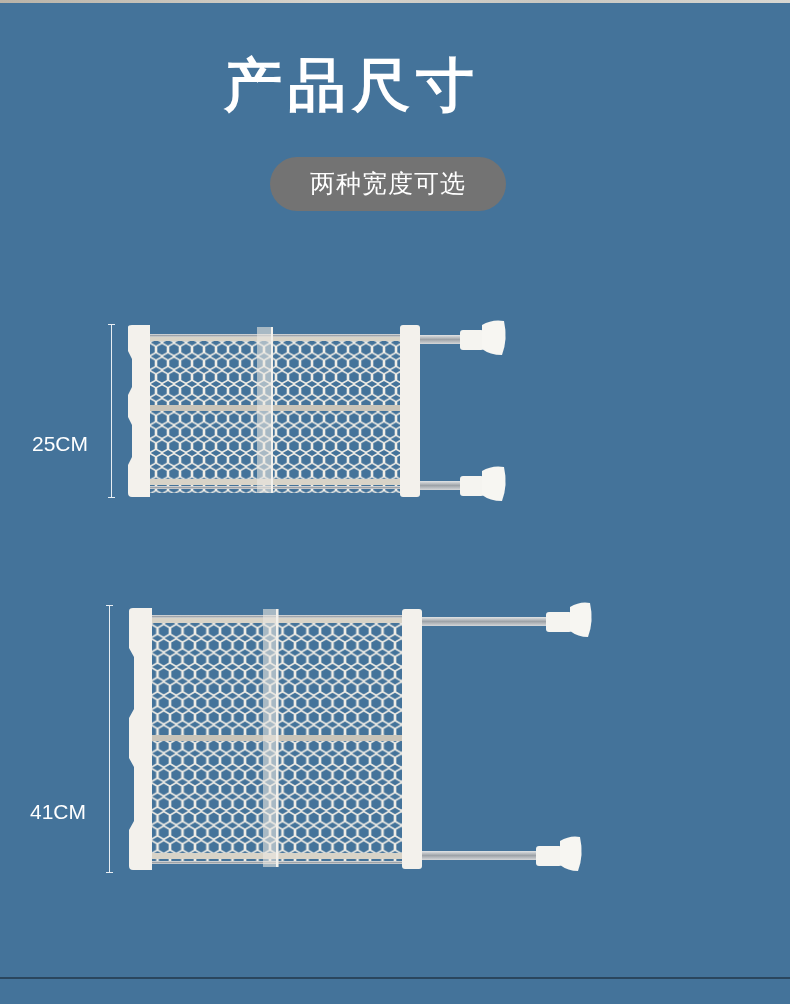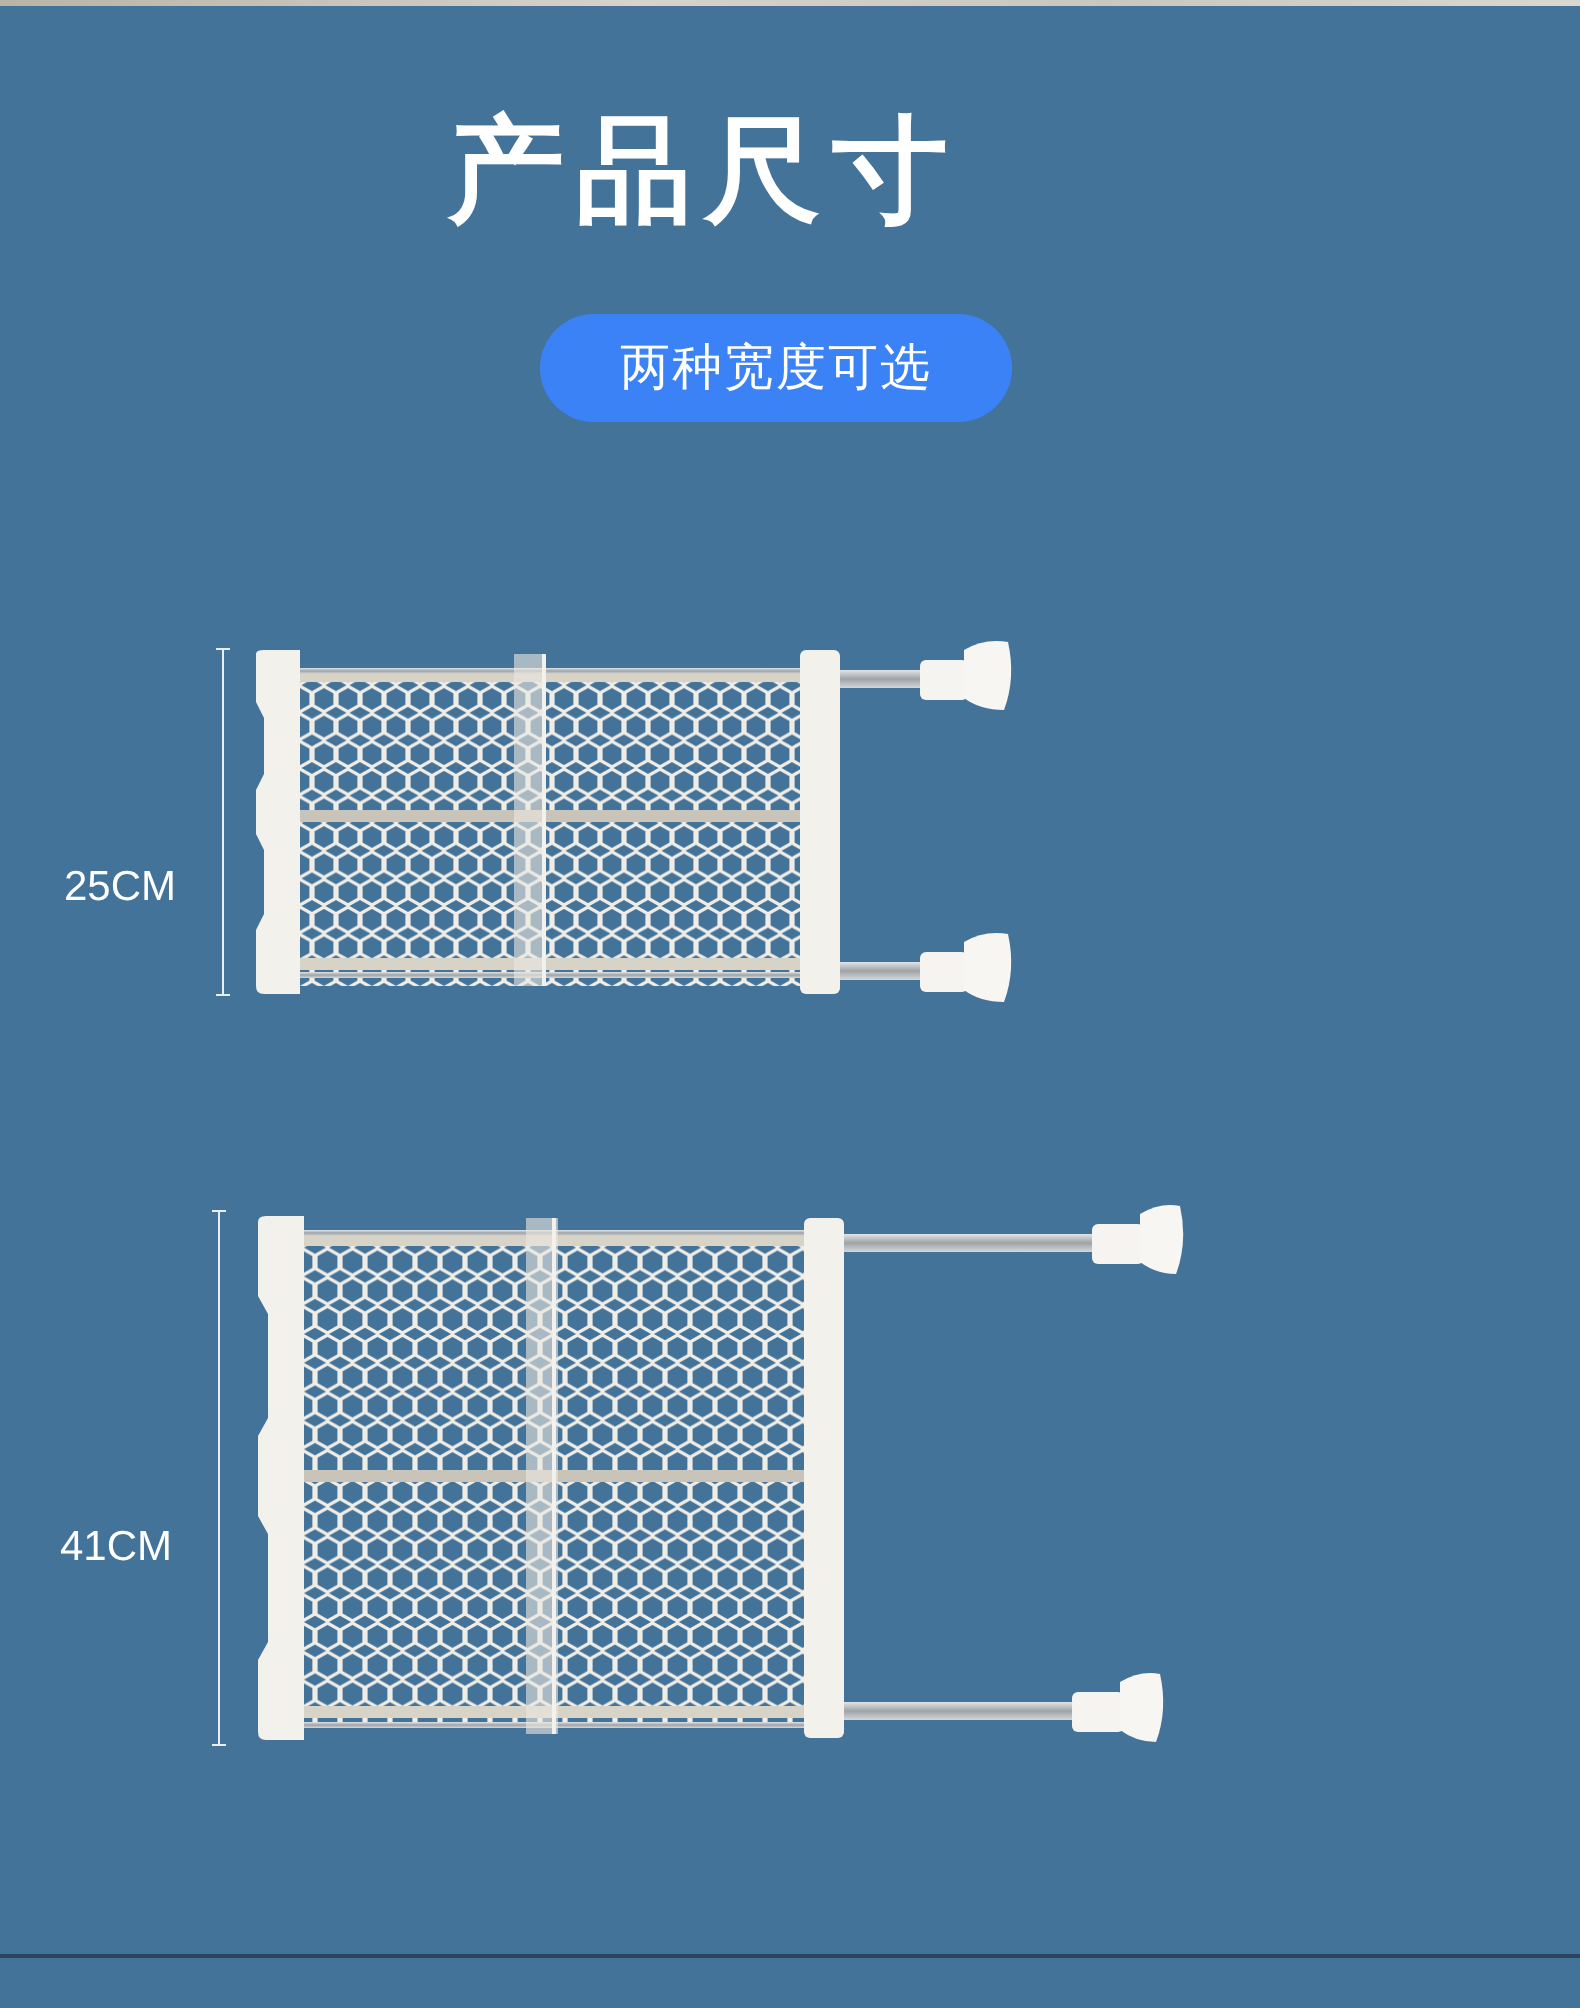--- a/index.html
+++ b/index.html
@@ -6,21 +6,21 @@
   body {
     width:790px; height:1004px; position:relative; overflow:hidden;
     background:#44739a;
     font-family:"DejaVu Sans", sans-serif;
   }
   .top-strip { position:absolute; left:0; top:0; width:790px; height:3px;
     background:linear-gradient(90deg,#b9b3a8,#d6d3cc 40%,#c9c7c1 70%,#d8d7d2); }
   .title { position:absolute; left:0; top:50px; width:704px; text-align:center;
     color:#fff; font-size:58px; font-weight:bold; letter-spacing:6px; line-height:70px; }
   .pill { position:absolute; left:270px; top:157px; width:236px; height:54px;
-    border-radius:27px; background:#3b82f6; color:#fff; font-size:25px;
+    border-radius:27px; background:#737373; color:#fff; font-size:25px;
     line-height:54px; text-align:center; letter-spacing:1px; }
   .measure { position:absolute; width:1px; background:#e8eef3; }
   .measure::before, .measure::after { content:""; position:absolute; left:-3px;
     width:7px; height:1px; background:#e8eef3; }
   .measure::before { top:0; } .measure::after { bottom:0; }
   .dim-label { position:absolute; color:#fff; font-size:21px; font-family:"Liberation Sans", sans-serif;margin-top:42px; }
   .shelf { position:absolute; }
   .bottom-line { position:absolute; left:0; top:977px; width:790px; height:2px; background:#2a465e; }
 </style>
 </head>
@@ -68,21 +68,21 @@
 
   <rect x="137" y="12" width="16" height="166" fill="#ebe8e1" opacity="0.6"></rect>
   <rect x="151" y="12" width="2" height="166" fill="#f3f1ec"></rect>
 
   <path d="M8 12 Q8 10 12 10 L30 10 L30 182 L12 182 Q8 182 8 178 L8 150 L12 142 L12 110 L8 102 L8 80 L12 72 L12 44 L8 36 Z" fill="#f3f1ec"></path>
 
   <rect x="280" y="10" width="20" height="172" rx="3" fill="#f3f1ec"></rect>
 </svg>
 
 <div class="measure" style="left:109px; top:605px; height:268px;"></div>
-<div class="dim-label" style="left:30px; top:720px;text-align:right;">41CM</div>
+<div class="dim-label" style="left:30px; top:758px;text-align:right;">41CM</div>
 
 <svg class="shelf" style="left:120px; top:595px;" width="480" height="290" viewBox="0 0 480 290">
   <defs>
     <pattern id="hex2" width="12.5" height="14.4" patternUnits="userSpaceOnUse">
       <path d="M6.25 0.5 L12 3.8 L12 10.6 L6.25 13.9 L0.5 10.6 L0.5 3.8 Z" fill="none" stroke="#f0ede6" stroke-width="1.6"></path>
     </pattern>
     <linearGradient id="rodg2" x1="0" y1="0" x2="0" y2="1">
       <stop offset="0" stop-color="#e2e4e6"></stop>
         <stop offset="0.5" stop-color="#9ea3a8"></stop>
         <stop offset="1" stop-color="#d5d7d9"></stop>

